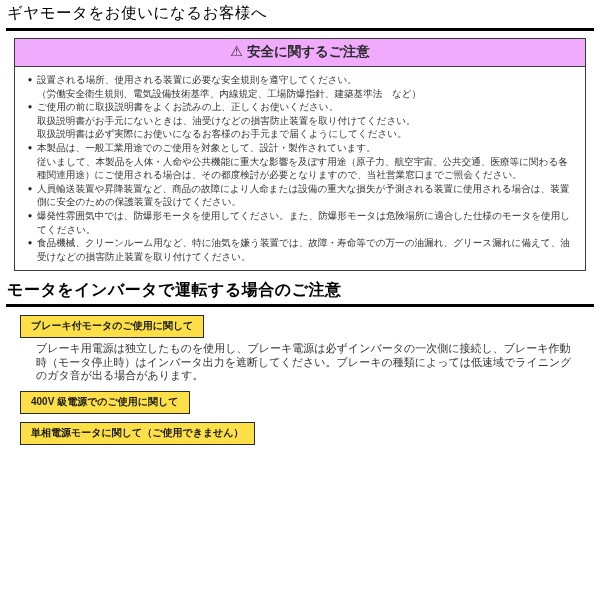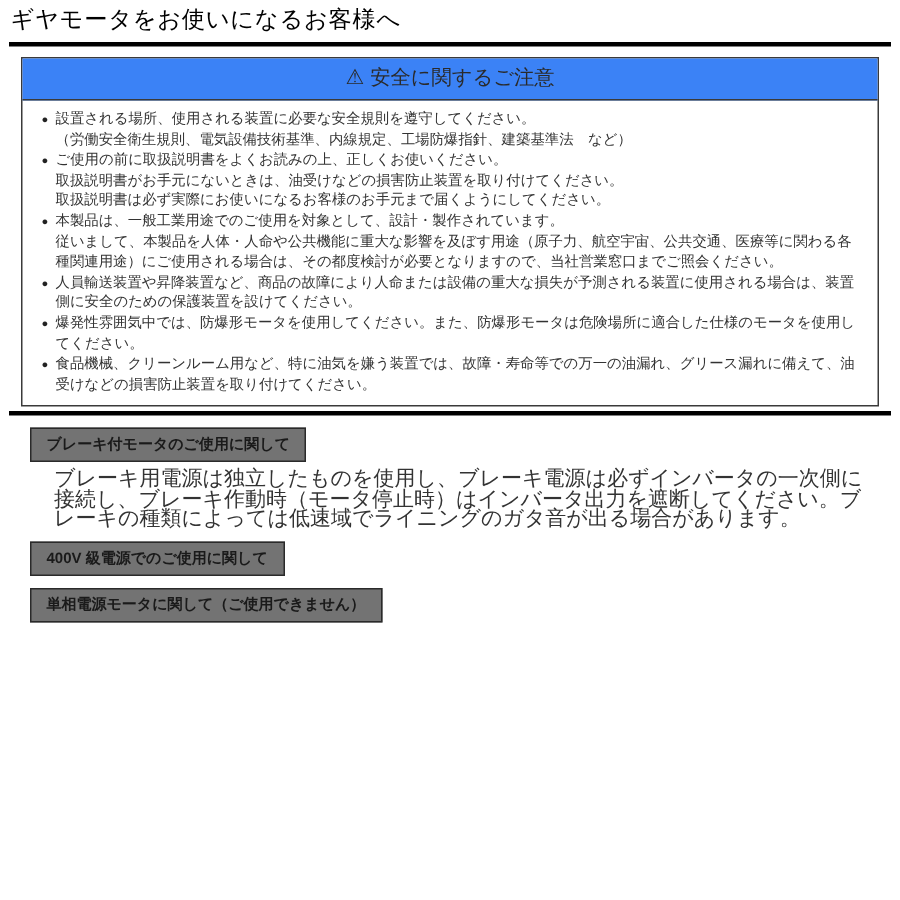--- a/index.html
+++ b/index.html
@@ -25,26 +25,27 @@
     margin-top: 4px;
   }
 
   
   .safety-box {
     margin: 7px 8px 0 8px;
     border: 1px solid #3a3a3a;
     background: #fff;
   }
   .safety-header {
-    background: #3b82f6;
+    background: #f0abfc;
     border-bottom: 1px solid #3a3a3a;
     text-align: center;
     padding: 4px 0 5px 0;
     font-size: 13.5px;
     color: #2a2a2a;
+    font-weight: bold;
   }
   .warning-glyph {
     font-size: 14px;
     margin-right: 4px;
     color: #2a2a2a;
   }
   .safety-body {
     padding: 6px 10px 7px 8px;
   }
   .bullet {
@@ -79,25 +80,25 @@
   .rule2 { height: 3px; background: #000; margin-top: 3px; }
 
   .sub-label {
     display: inline-block;
     margin: 8px 0 0 14px;
     border: 1.5px solid #2a2a2a;
     padding: 3px 10px 4px 10px;
     font-size: 10px;
     font-weight: bold;
     color: #1a1a1a;
-    background: #737373;
+    background: #fde047;
   }
   .sub-para {
     margin: 4px 14px 0 30px;
-    font-size: 14px;
+    font-size: 11px;
     line-height: 13.5px;
     color: #333;
     white-space: pre-line;
   }
 </style>
 </head>
 <body>
 
 <div class="page">
 
@@ -133,20 +134,21 @@
         <span class="marker">●</span>
         <span class="btext">爆発性雰囲気中では、防爆形モータを使用してください。また、防爆形モータは危険場所に適合した仕様のモータを使用してください。</span>
       </div>
       <div class="bullet">
         <span class="marker">●</span>
         <span class="btext">食品機械、クリーンルーム用など、特に油気を嫌う装置では、故障・寿命等での万一の油漏れ、グリース漏れに備えて、油受けなどの損害防止装置を取り付けてください。</span>
       </div>
     </div>
   </div>
 
+  <div class="section2-heading">モータをインバータで運転する場合のご注意</div>
   <div class="rule2"></div>
 
   <div>
     <div class="sub-label">ブレーキ付モータのご使用に関して</div>
     <div class="sub-para">ブレーキ用電源は独立したものを使用し、ブレーキ電源は必ずインバータの一次側に接続し、ブレーキ作動時（モータ停止時）はインバータ出力を遮断してください。ブレーキの種類によっては低速域でライニングのガタ音が出る場合があります。</div>
   </div>
 
 
   <div>
     <div class="sub-label">400V 級電源でのご使用に関して</div>

